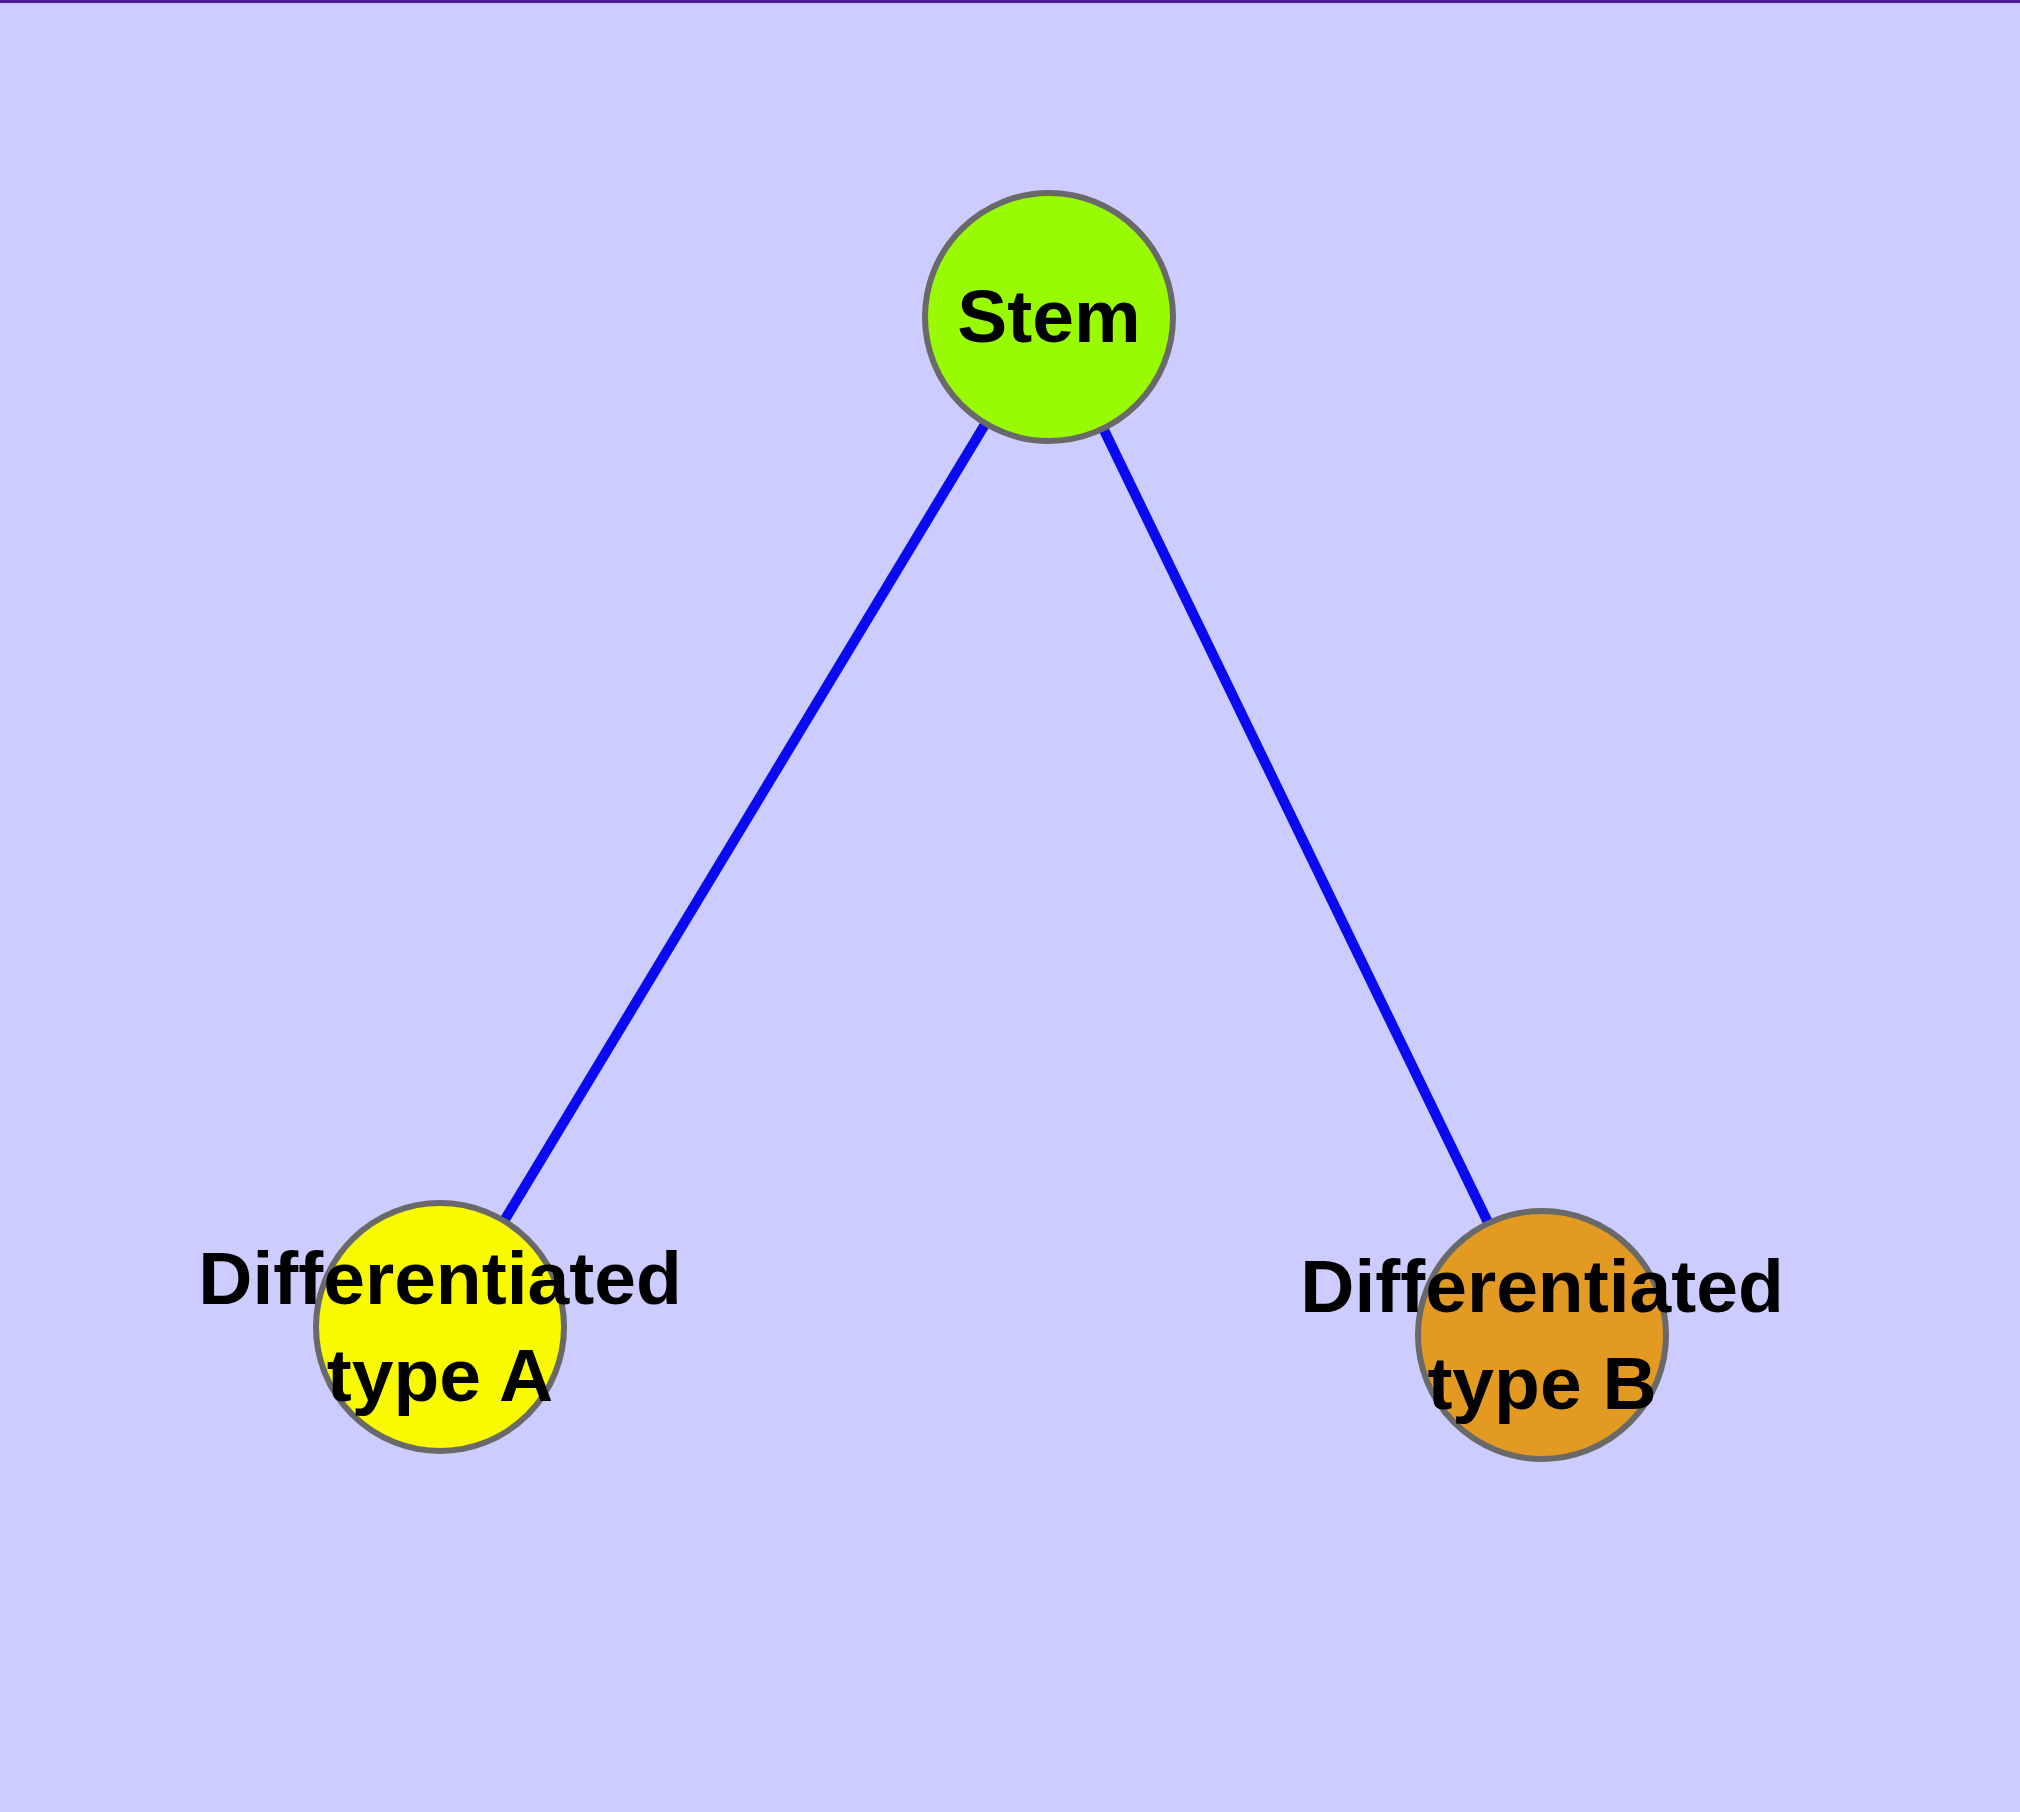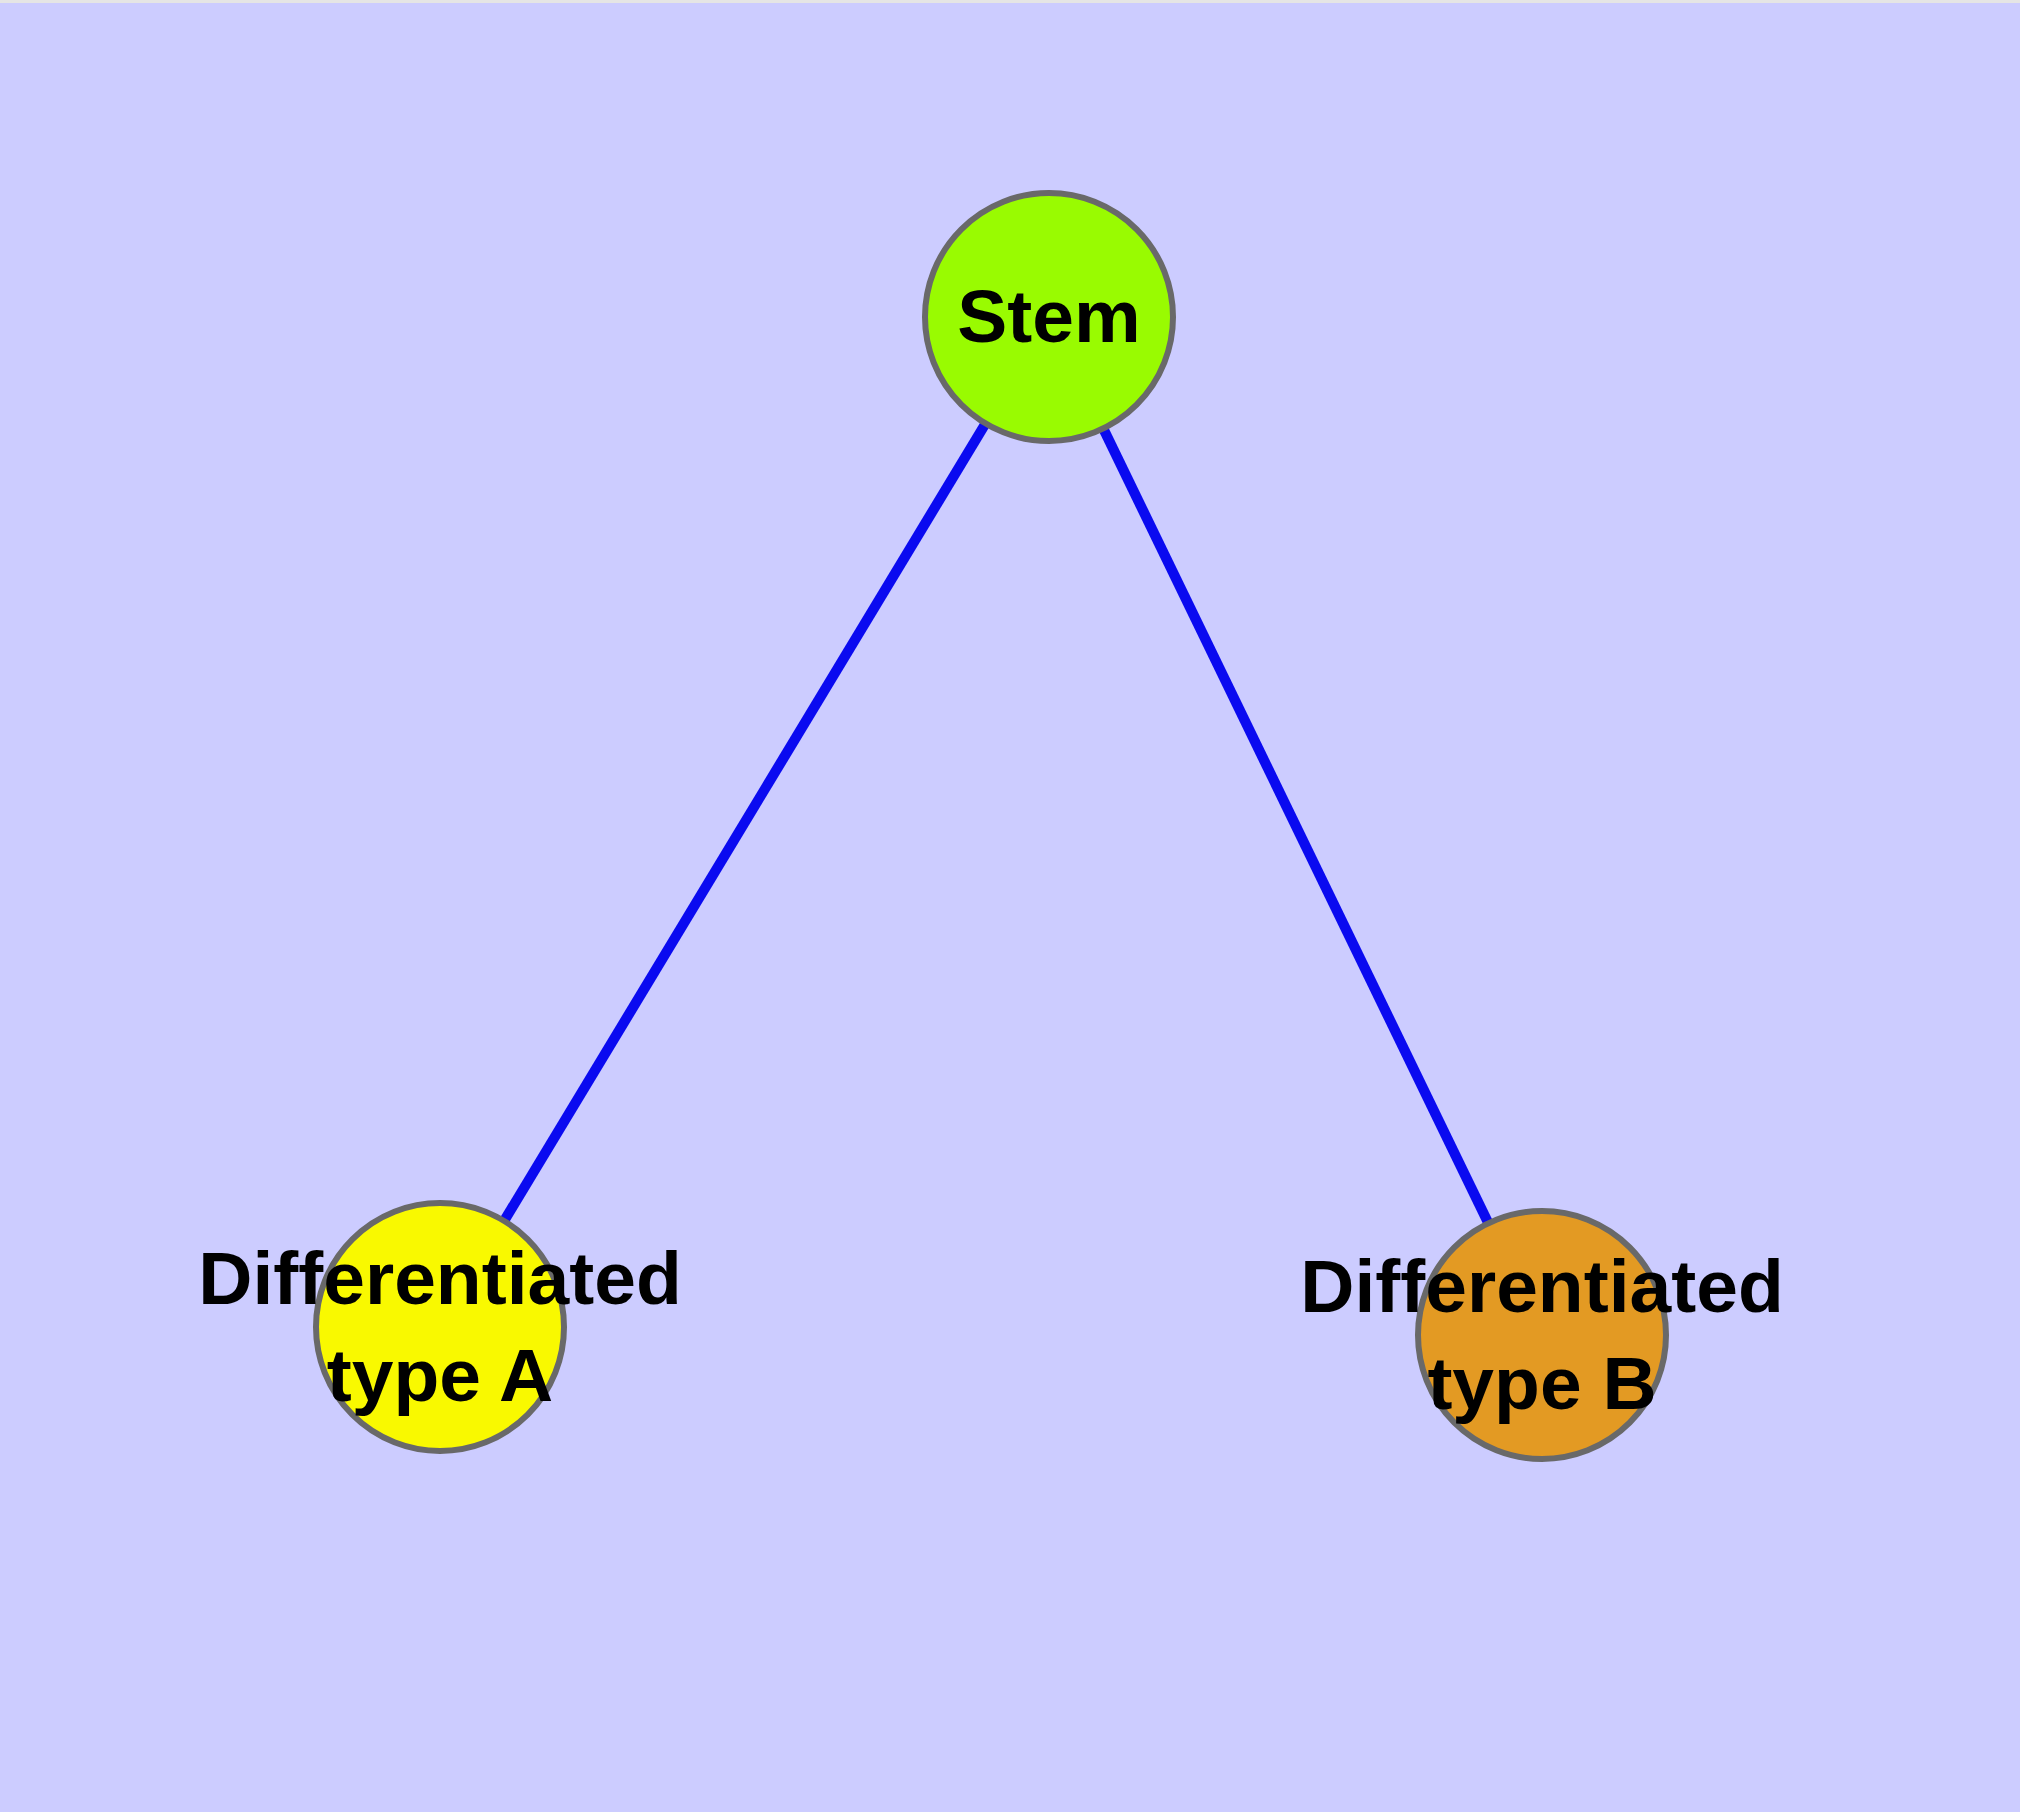--- a/index.html
+++ b/index.html
@@ -57,21 +57,21 @@
     white-space: pre-line;
     font-size: 75px;
     font-weight: bold;
     line-height: 1.3;
     color: #000000;
   }
 </style>
 </head>
 <body>
 
-<div id="frame" style="background: #e5e5e5;">
+<div id="frame" style="background: #4c1d95;">
   <div class="canvas" style="background: rgb(204, 204, 255);">
 
     <svg class="edge-layer" viewBox="0 0 2384 2135" xmlns="http://www.w3.org/2000/svg">
       <line class="edge-line" x1="1238" y1="371" x2="519" y2="1562" style="stroke: rgb(10, 10, 240);"></line>
       <line class="edge-line" x1="1238" y1="371" x2="1820" y2="1572" style="stroke: rgb(10, 10, 240);"></line>
     </svg>
 
     <div class="node node-stem" style="background: rgb(153, 251, 1); border-color: rgb(105, 105, 105);">
       <span class="node-label" style="color: rgb(0, 0, 0);">Stem</span>
     </div>

